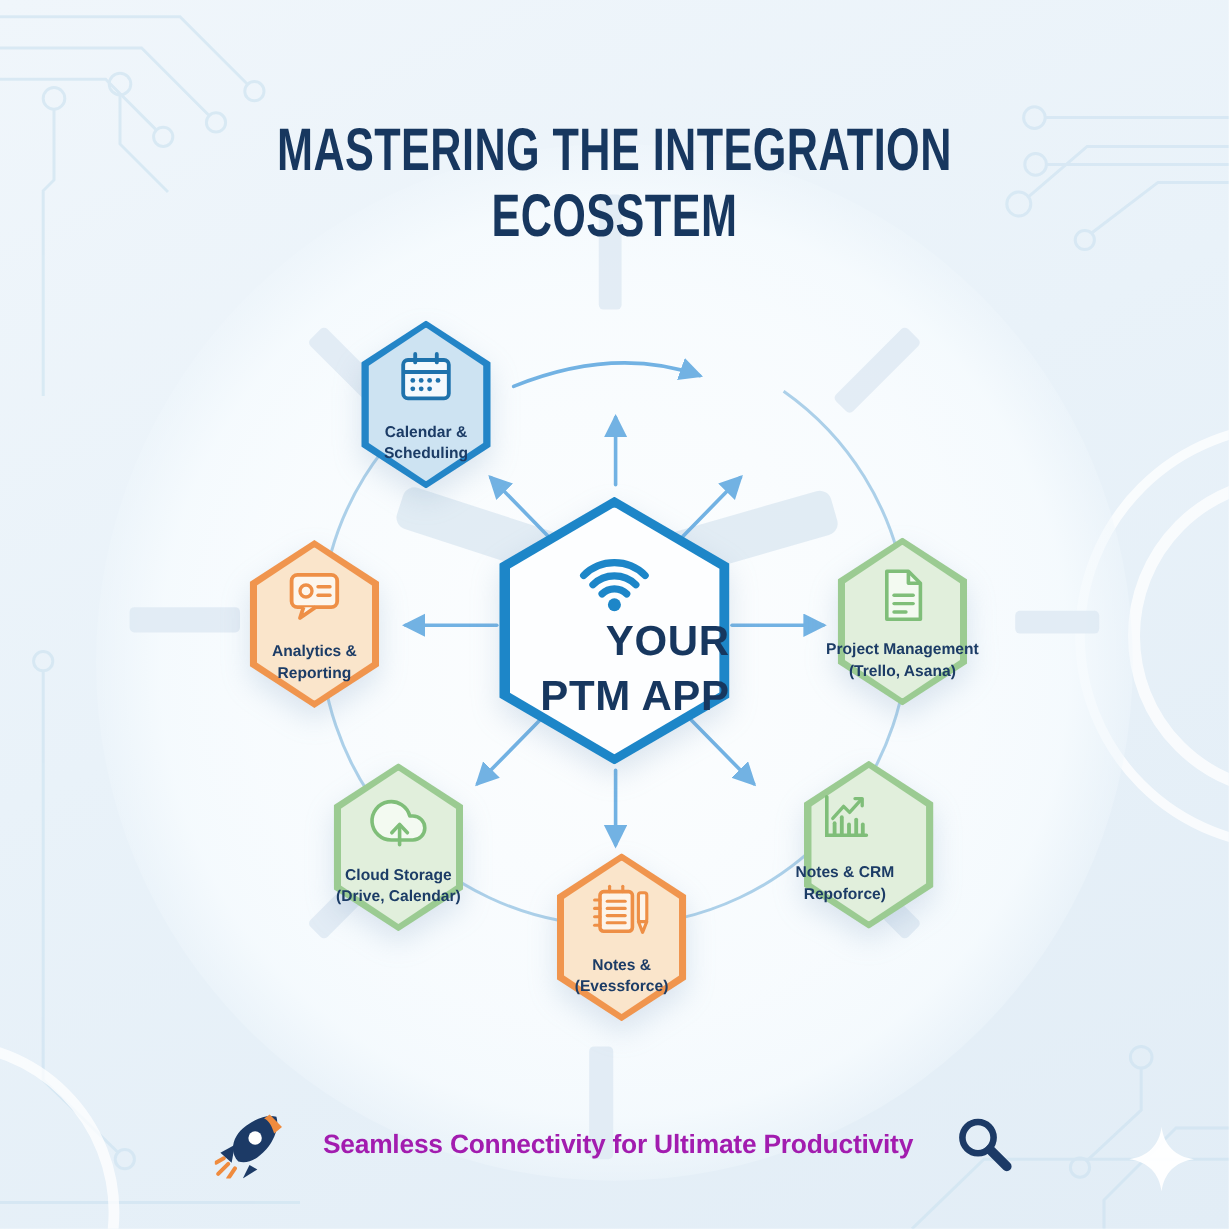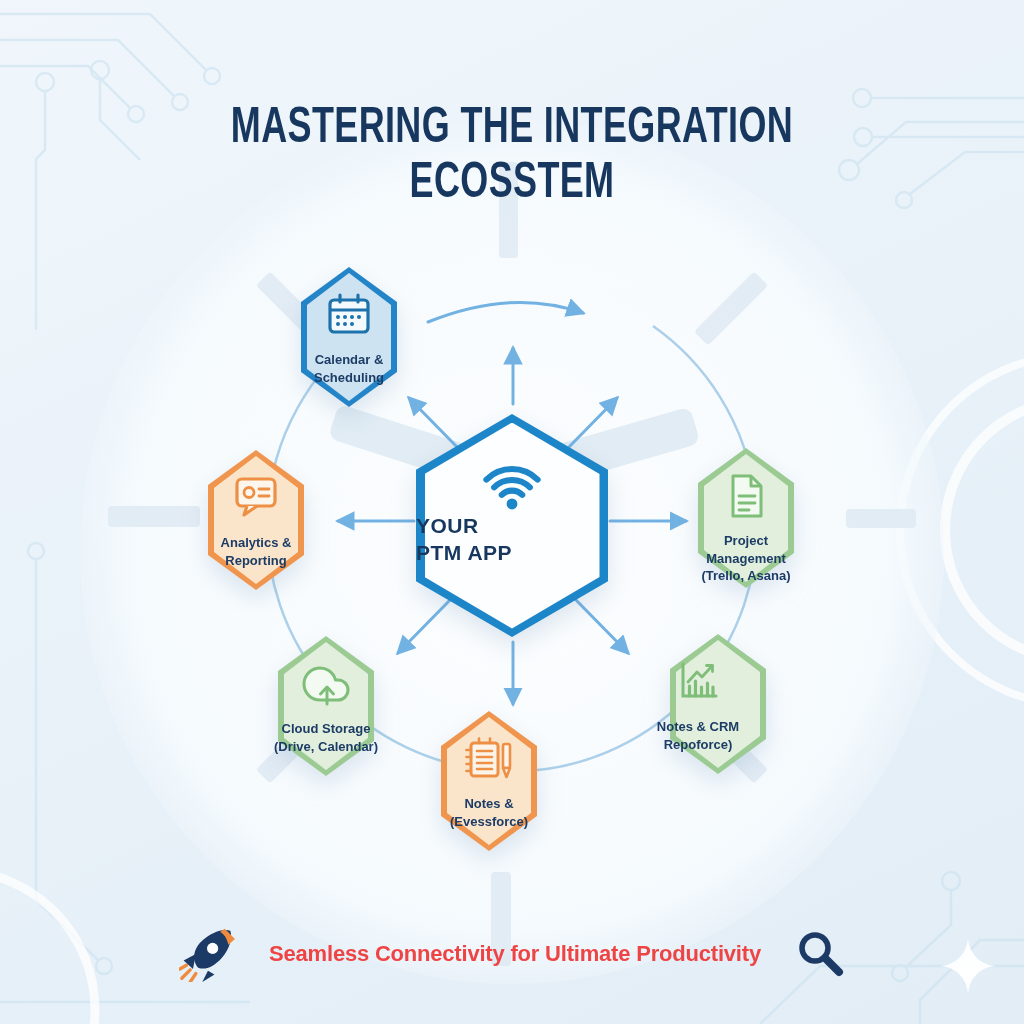--- a/index.html
+++ b/index.html
@@ -53,48 +53,48 @@
   }
   .hex-border{width:100%;height:100%;display:flex;align-items:center;justify-content:center;}
   .hex-fill{width:calc(100% - 12px);height:calc(100% - 12px);}
   .hex.center-hex .hex-fill{width:calc(100% - 17px);height:calc(100% - 17px);}
 
   .hex.blue   .hex-border{background:#2385c7;} .hex.blue   .hex-fill{background:#cde3f2;}
   .hex.orange .hex-border{background:#f0954e;} .hex.orange .hex-fill{background:#fae5cb;}
   .hex.green  .hex-border{background:#9bcb92;} .hex.green  .hex-fill{background:#e1efdc;}
   .hex.center-hex .hex-border{background:#1d86c8;} .hex.center-hex .hex-fill{background:#fdfeff;}
 
-  .sat{width:96px;height:140px;}
+  .sat{width:108px;height:140px;}
   #node-calendar     {left:301px;top:267px;}
   #node-communication{left:598px;top:267px;}
   #node-analytics    {left:208px;top:450px;}
   #node-project      {left:698px;top:448px;}
   #node-cloud        {left:278px;top:636px;}
   #node-notescrm     {left:630px;top:634px;padding-left:40px;}
-  #node-notes        {left:441px;top:711px;}
+  #node-notes        {left:464px;top:711px;}
   #node-center       {left:416px;top:414px;width:192px;height:223px;}
 
   .node-icon{position:absolute;top:24px;left:50%;transform:translateX(-50%);}
   .hex-label{
     position:absolute;left:-14px;right:-14px;top:60%;text-align:center;
     font-size:13px;font-weight:bold;color:#1c3c66;line-height:1.35;white-space:pre-line;
   }
   .center-icon{position:absolute;top:38px;left:50%;transform:translateX(-50%);}
   .center-label{
-    position:absolute;left:0;right:0;top:44%;text-align:left;
-    font-size:21px;font-weight:bold;color:#17375f;line-height:1.3;
+    position:absolute;left:0;right:0;top:44%;text-align:right;
+    font-size:35px;font-weight:bold;color:#17375f;line-height:1.3;
     letter-spacing:.5px;white-space:pre-line;
   }
 
   
   .footer{
     position:absolute;left:0;top:916px;width:1024px;height:76px;
     display:flex;align-items:center;justify-content:center;gap:34px;
   }
-  .tagline{font-size:22px;font-weight:bold;color:#ef4444;letter-spacing:-.2px;text-align:center;}
+  .tagline{font-size:22px;font-weight:bold;color:#a21caf;letter-spacing:-.2px;text-align:center;}
 </style>
 </head>
 <body>
 
 <div class="stage">
 
   <svg class="bg-svg" width="1024" height="1024" viewBox="0 0 1024 1024">
     <g stroke="#cbe2f0" stroke-width="2.5" fill="none" opacity="0.6">
       <path d="M0 14 H150 L206 70"></path>
         <circle cx="212" cy="76" r="8"></circle>

